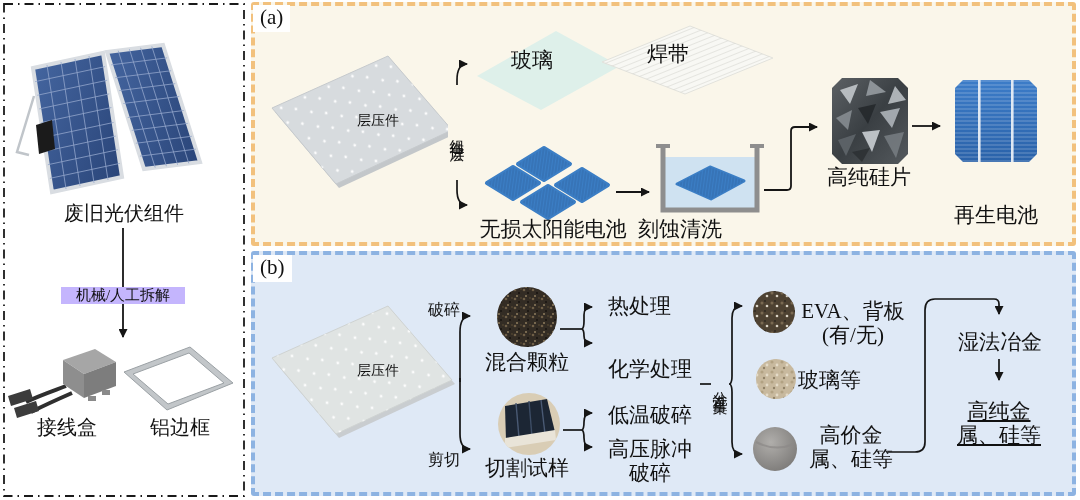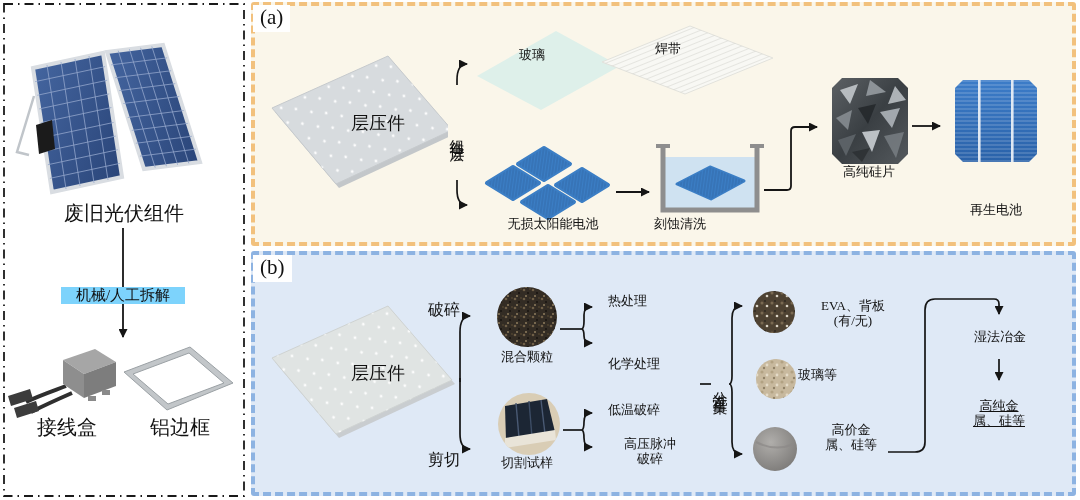--- a/index.html
+++ b/index.html
@@ -12,21 +12,21 @@
   #panel-a{left:251px;top:2px;width:825px;height:244px;background:#faf6ea;border:4px dashed #f2c17d;}
   #panel-b{left:251px;top:251px;width:825px;height:245px;background:#dfe9f6;border:4px dashed #8db3e2;}
   svg.layer{position:absolute;left:0;top:0;z-index:5;}
   .lbl{position:absolute;z-index:10;text-align:center;line-height:1.15;white-space:nowrap;}
   .lbl.left{text-align:left;}
   .tagbox{position:absolute;z-index:11;background:#ffffff;padding:0 7px 2px 7px;font-size:21px;}
   .vtext{
     position:absolute;z-index:10;writing-mode:vertical-rl;text-orientation:upright;
     text-align:center;letter-spacing:3px;
   }
-  .f21{font-size:18px;} .f20{font-size:20px;} .f19{font-size:13px;}
+  .f21{font-size:14px;} .f20{font-size:20px;} .f19{font-size:21px;}
   .f16{font-size:16px;} .f15{font-size:15px;}
 </style>
 </head>
 <body>
 
 <div id="stage">
 
   <div class="panel" id="panel-left"></div>
   <div class="panel" id="panel-a"></div>
   <div class="panel" id="panel-b"></div>
@@ -273,21 +273,21 @@
       <circle cx="775" cy="449" r="22" fill="url(#metgrad)"></circle>
       <path d="M756,442 Q775,452 794,444" stroke="#8b8987" stroke-width="2" fill="none" opacity="0.7"></path>
     </g>
 
     <path d="M888,452 H915 Q925,452 925,442 V310 Q925,299 935,299 H994 Q999,299 999,304 V314" fill="none" stroke="#151515" stroke-width="1.7" marker-end="url(#ah)"></path>
 
     <path d="M999,359 V380" fill="none" stroke="#151515" stroke-width="1.7" marker-end="url(#ah)"></path>
   </svg>
 
   <div class="lbl f20" style="left:40px;top:202px;width:168px;">废旧光伏组件</div>
-  <div class="lbl f15" style="left:61px;top:287px;width:124px;background:#7dd3fc;z-index:12;">机械/人工拆解</div>
+  <div class="lbl f15" style="left:61px;top:287px;width:124px;background:#c4b5fd;z-index:12;">机械/人工拆解</div>
   <div class="lbl f20" style="left:14px;top:416px;width:106px;">接线盒</div>
   <div class="lbl f20" style="left:127px;top:416px;width:106px;">铝边框</div>
 
   <div class="tagbox" style="left:253px;top:5px;">(a)</div>
   <div class="lbl f21" style="left:308px;top:113px;width:140px;">层压件</div>
   <div class="vtext f15" style="left:448px;top:85px;width:18px;height:95px;background:#faf6ea;z-index:12;">组件分层</div>
   <div class="lbl f19" style="left:492px;top:48px;width:80px;">玻璃</div>
   <div class="lbl f19" style="left:628px;top:42px;width:80px;">焊带</div>
   <div class="lbl f19" style="left:473px;top:217px;width:160px;">无损太阳能电池</div>
   <div class="lbl f19" style="left:620px;top:217px;width:120px;">刻蚀清洗</div>

